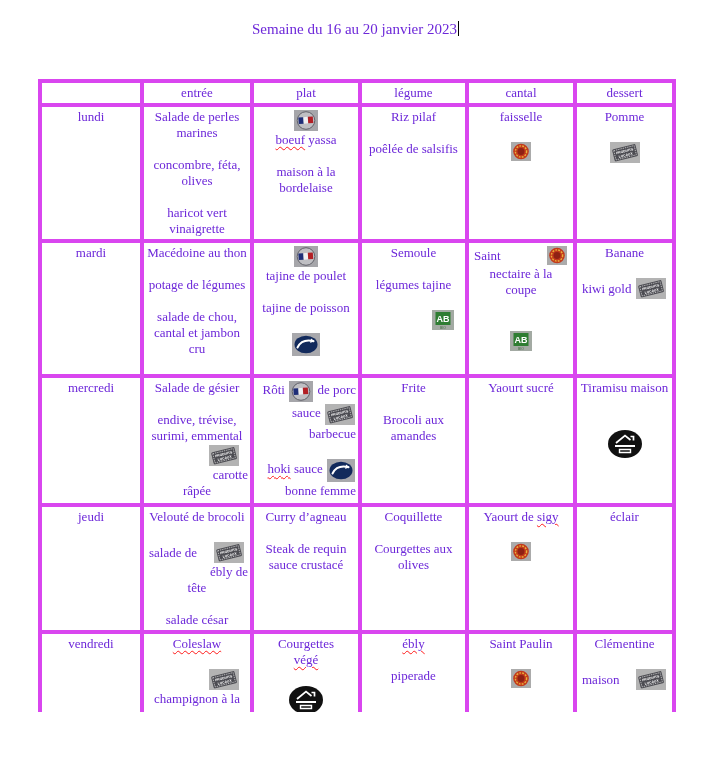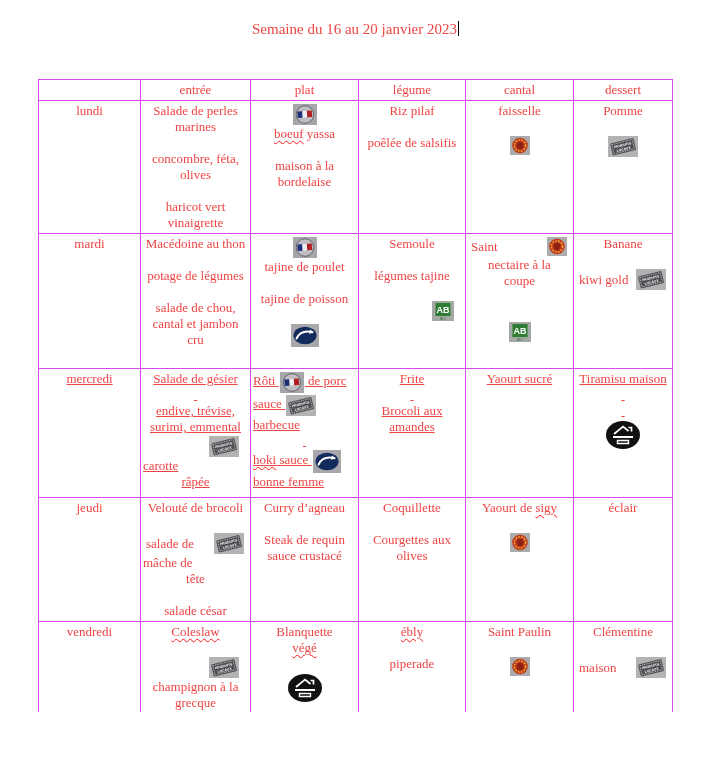--- a/index.html
+++ b/index.html
@@ -1,21 +1,21 @@
 <!DOCTYPE html>
 <html><head>
 <meta charset="utf-8">
 <style>
   html,body{margin:0;padding:0;background:#fff;}
   .page{
     position:relative;
     width:711px;height:712px;
     background:#ffffff;
     font-family:"Liberation Serif","DejaVu Serif",serif;
-    color:#ef4444;
+    color:#6d28d9;
     overflow:hidden;
   }
   .doc-title{
     margin-top:20px;
     text-align:center;
     font-size:15px;
     line-height:19px;
   }
   .caret{
     display:inline-block;
@@ -31,36 +31,36 @@
     border:1px solid #000;
     border-bottom-width:2px;
   }
   col.c-day{width:102px;}
   col.c-entree{width:110px;}
   col.c-plat{width:108px;}
   col.c-legume{width:107px;}
   col.c-laitage{width:108px;}
   col.c-dessert{width:99px;}
   th,td{
-    border:1px solid #d946ef;
+    border:4px solid #d946ef;
     vertical-align:top;
     padding:2px 2px;
     font-size:13px;
     font-weight:normal;
     text-align:center;
     overflow:hidden;
   }
   thead tr{height:21px;}
   tbody tr:nth-child(1){height:131px;margin-top:39px;}
   tbody tr:nth-child(2){height:135px;}
-  tbody tr:nth-child(3){height:129px;text-decoration:underline;}
+  tbody tr:nth-child(3){height:129px;}
   tbody tr:nth-child(4){height:114px;}
   tbody tr:nth-child(5){height:134px;margin-left:8px;}
   .line{min-height:16px;line-height:16px;}
-  .line.al-l{text-align:left;}
+  .line.al-l{text-align:right;}
   .line.al-r{text-align:right;padding-right:8px;}
   .line.al-sp{display:flex;justify-content:space-between;align-items:center;padding:0 3px;text-align:center;}
   .sq{
     text-decoration:underline;
     text-decoration-style:wavy;
     text-decoration-color:#ff1a1a;
     text-decoration-thickness:1px;
     text-underline-offset:2px;
   }
   .ic{display:inline-block;vertical-align:middle;line-height:0;margin:1px 1px;}
@@ -314,21 +314,21 @@
                   <rect width="30" height="21" fill="#b3b3b3"></rect>
                   <g transform="rotate(-14 15 10.5)">
                     <rect x="3" y="4.5" width="24" height="12.5" rx="1.5" fill="#4c4c52"></rect>
                     <rect x="4.5" y="6" width="21" height="9.5" fill="none" stroke="#d8d8d8" stroke-width="0.7" stroke-dasharray="1.4 0.9"></rect>
                     <text x="15" y="10.2" font-size="3.4" fill="#ffffff" text-anchor="middle" font-family="sans-serif" font-weight="bold">PRODUITS</text>
                     <text x="15" y="14.4" font-size="3.4" fill="#ffffff" text-anchor="middle" font-family="sans-serif" font-weight="bold">LOCAUX</text>
                   </g>
                 </svg>
               </span>
             </div>
-            <div class="line al-l"><span>mâche de</span></div>
+            <div class="line al-l"><span>ébly de</span></div>
             <div class="line"><span>tête</span></div>
             <div class="line">&nbsp;</div>
             <div class="line"><span>salade césar</span></div>
           </td>
           <td>
             <div class="line"><span>Curry d’agneau</span></div>
             <div class="line">&nbsp;</div>
             <div class="line"><span>Steak de requin sauce crustacé</span></div>
           </td>
           <td>
@@ -364,21 +364,21 @@
                     <rect x="4.5" y="6" width="21" height="9.5" fill="none" stroke="#d8d8d8" stroke-width="0.7" stroke-dasharray="1.4 0.9"></rect>
                     <text x="15" y="10.2" font-size="3.4" fill="#ffffff" text-anchor="middle" font-family="sans-serif" font-weight="bold">PRODUITS</text>
                     <text x="15" y="14.4" font-size="3.4" fill="#ffffff" text-anchor="middle" font-family="sans-serif" font-weight="bold">LOCAUX</text>
                   </g>
                 </svg></span></div>
             <div class="line"><span>champignon à la grecque</span></div>
             <div class="line">&nbsp;</div>
             <div class="line"><span>mâche et betterave</span></div>
           </td>
           <td>
-            <div class="line"><span>Blanquette</span></div>
+            <div class="line"><span>Courgettes</span></div>
             <div class="line"><span class="sq">végé</span></div>
             <div class="line">&nbsp;</div>
             <div class="line"><span class="ic"><svg viewBox="0 0 36 30" width="36" height="30">
                   <ellipse cx="18" cy="15" rx="17" ry="14" fill="#111111"></ellipse>
                   <path d="M9 14 L18 6.5 L23.5 11" fill="none" stroke="#ffffff" stroke-width="1.7"></path>
                   <path d="M23.5 7.5 h3 v4" fill="none" stroke="#ffffff" stroke-width="1.7"></path>
                   <rect x="8" y="16" width="20" height="2" fill="#ffffff"></rect>
                   <path d="M12.5 20.5 h11 v3 h-11 z" fill="none" stroke="#ffffff" stroke-width="1.4"></path>
                 </svg></span></div>
           </td>

